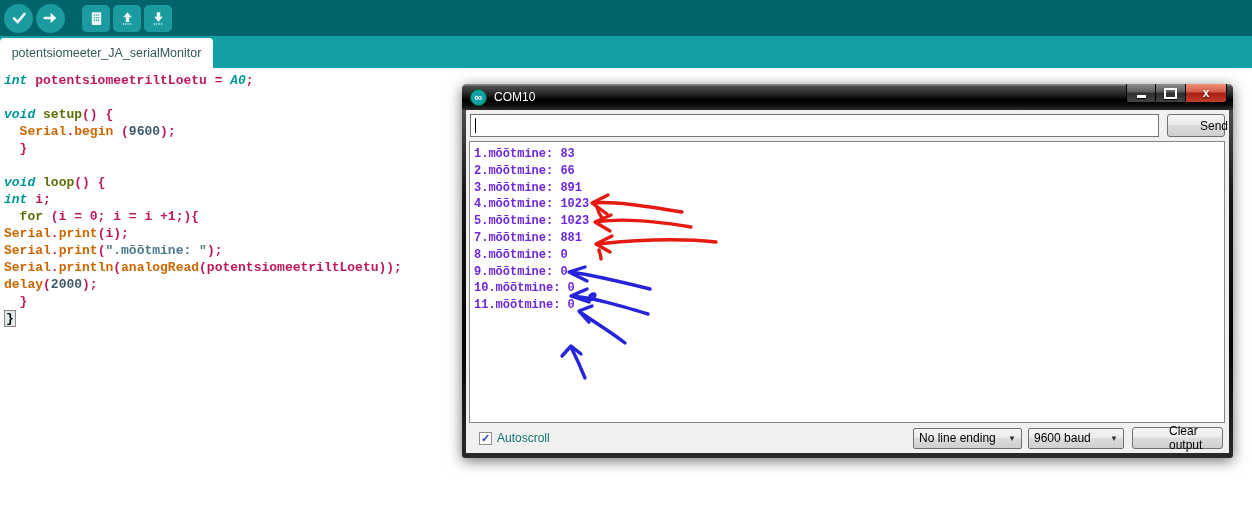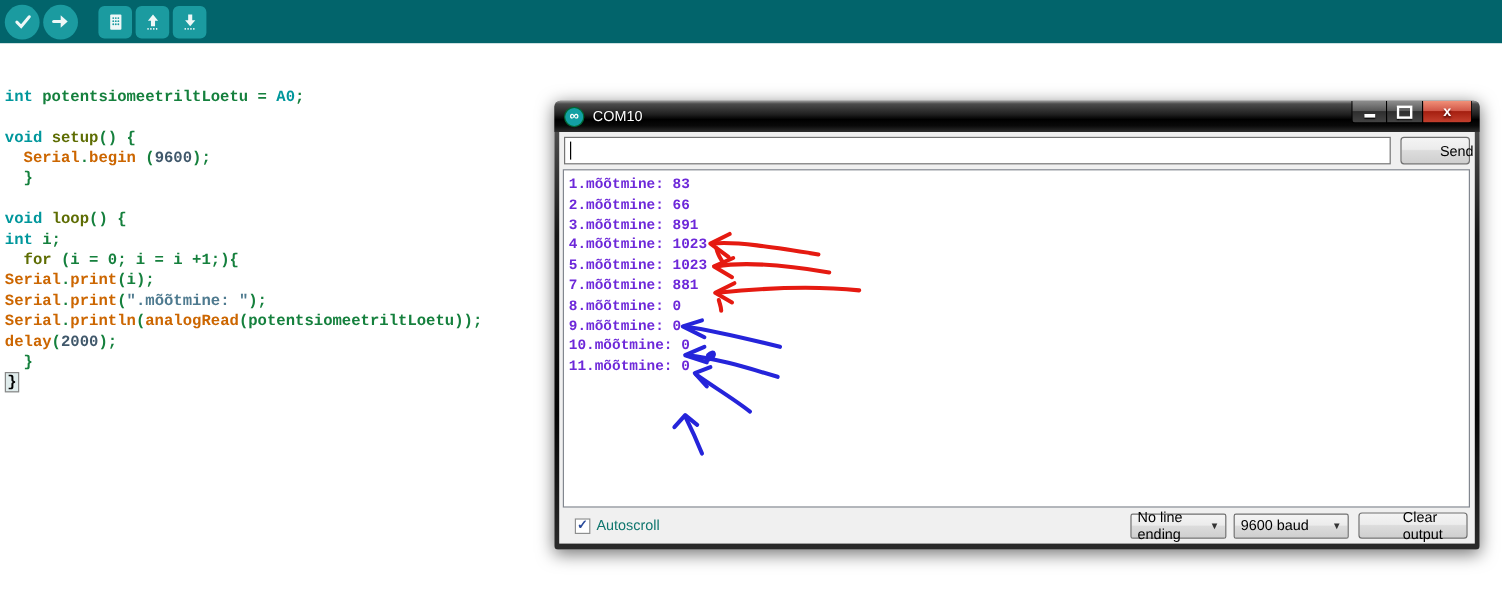--- a/index.html
+++ b/index.html
@@ -18,26 +18,26 @@
 
   .tabstrip{position:absolute;left:0;top:36px;width:1252px;height:32px;background:var(--tabstrip);}
   .tab{position:absolute;left:0;top:2px;width:213px;height:30px;background:#fff;
        border-radius:4px 4px 0 0;display:flex;align-items:center;justify-content:center;}
   .tab span{font-size:12.5px;color:#33585c;}
 
   .editor{position:absolute;left:0;top:68px;width:1252px;height:441px;background:#fff;}
   .code{position:absolute;left:4px;top:4px;font-family:"Liberation Mono",monospace;
         font-size:13px;font-weight:bold;white-space:pre;color:#000;}
   .code .ln{height:17px;line-height:17px;}
-  .tk-t{color:var(--kwType);}
+  .tk-t{color:var(--kwType);font-style:italic;}
   .tk-f{color:var(--kwFunc);}
   .tk-o{color:var(--kwLib);}
   .tk-s{color:var(--str);}
   .tk-n{color:var(--num);}
-  .tk-p{color:#15803d;margin-top:40px;}
+  .tk-p{color:#be185d;margin-top:40px;}
   .tk-hl{color:#000;background:#e0ecec;border:1px solid #888;padding:0 1px;}
 
   
   .sm-window{position:absolute;left:462px;top:84px;width:771px;height:374px;z-index:10;
              background:linear-gradient(#5c5c5c,#161616 30%,#050505 70%,#2a2a2a);
              border-radius:5px 5px 3px 3px;box-sizing:border-box;padding:26px 4px 5px 4px;
              box-shadow:0 3px 14px rgba(0,0,0,.55);}
   .sm-titlebar{position:absolute;left:0;top:0;width:100%;height:26px;border-radius:5px 5px 0 0;
                background:linear-gradient(#9a9a9a 0%,#4c4c4c 10%,#1d1d1d 45%,#000 60%,#090909 80%,#2e2e2e 100%);
                display:flex;align-items:center;box-sizing:border-box;padding-left:8px;}
@@ -69,21 +69,21 @@
   .sm-output{position:absolute;left:3px;right:4px;top:31px;bottom:30px;background:#fff;
              border:1px solid #82878f;box-sizing:border-box;overflow:hidden;}
   .sm-output .sline{font-family:"Liberation Mono",monospace;font-size:12px;font-weight:bold;
              white-space:pre;height:16.8px;line-height:16.8px;color:#6d28d9;}
   .sm-output-inner{padding:4px 0 0 4px;}
   .sm-bottom{position:absolute;left:3px;right:4px;bottom:2px;height:26px;display:flex;align-items:center;}
   .chk{width:13px;height:13px;background:#fff;border:1px solid #8e8f8f;box-sizing:border-box;
        display:flex;align-items:center;justify-content:center;font-size:11px;font-weight:bold;
        color:#2a4b9b;line-height:11px;margin-left:10px;cursor:pointer;}
   .chk-label{font-size:12px;margin-left:5px;color:#0f766e;}
-  .dd{width:80px;height:21px;border:1px solid #707070;box-sizing:border-box;border-radius:2px;
+  .dd{width:109px;height:21px;border:1px solid #707070;box-sizing:border-box;border-radius:2px;
       background:linear-gradient(#f4f4f4,#ececec 45%,#dcdcdc 50%,#cfcfcf);
       display:flex;align-items:center;font-size:12px;padding:0 5px;cursor:pointer;}
   .dd .dd-arrow{margin-left:auto;font-size:8px;color:#333;}
   .dd1{margin-left:auto;}
   .dd2{margin-left:6px;width:96px;}
   .sm-clear{width:91px;height:22px;margin-left:8px;margin-right:2px;}
 
   
   .annot{position:absolute;left:0;top:0;width:1252px;height:509px;z-index:50;pointer-events:none;}
 </style>
@@ -137,20 +137,25 @@
       <div class="tbtn square">
         <span>
           <svg width="17" height="17" viewBox="0 0 20 20">
             <path d="M10 14L5 8h3V2.5h4V8h3z" fill="#eef7f7"></path>
             <path d="M4.5 16.5h11" stroke="#eef7f7" stroke-width="1.6" stroke-dasharray="1.3 1.5"></path>
           </svg>
         </span>
       </div>
     </div>
 
+  <div class="tabstrip">
+    <div class="tab">
+      <span>potentsiomeeter_JA_serialMonitor</span>
+    </div>
+  </div>
 
   <div class="editor">
     <div class="code"><div class="ln"><span class="tk-t">int</span><span class="tk-p"> potentsiomeetriltLoetu = </span><span class="tk-t">A0</span><span class="tk-p">;</span></div><div class="ln"></div><div class="ln"><span class="tk-t">void</span><span class="tk-p"> </span><span class="tk-f">setup</span><span class="tk-p">() {</span></div><div class="ln"><span class="tk-p">  </span><span class="tk-o">Serial</span><span class="tk-p">.</span><span class="tk-o">begin</span><span class="tk-p"> (</span><span class="tk-n">9600</span><span class="tk-p">);</span></div><div class="ln"><span class="tk-p">  }</span></div><div class="ln"></div><div class="ln"><span class="tk-t">void</span><span class="tk-p"> </span><span class="tk-f">loop</span><span class="tk-p">() {</span></div><div class="ln"><span class="tk-t">int</span><span class="tk-p"> i;</span></div><div class="ln"><span class="tk-p">  </span><span class="tk-f">for</span><span class="tk-p"> (i = 0; i = i +1;){</span></div><div class="ln"><span class="tk-o">Serial</span><span class="tk-p">.</span><span class="tk-o">print</span><span class="tk-p">(i);</span></div><div class="ln"><span class="tk-o">Serial</span><span class="tk-p">.</span><span class="tk-o">print</span><span class="tk-p">(</span><span class="tk-s">".mõõtmine: "</span><span class="tk-p">);</span></div><div class="ln"><span class="tk-o">Serial</span><span class="tk-p">.</span><span class="tk-o">println</span><span class="tk-p">(</span><span class="tk-o">analogRead</span><span class="tk-p">(potentsiomeetriltLoetu));</span></div><div class="ln"><span class="tk-o">delay</span><span class="tk-p">(</span><span class="tk-n">2000</span><span class="tk-p">);</span></div><div class="ln"><span class="tk-p">  }</span></div><div class="ln"><span class="tk-hl">}</span></div></div>
   </div>
 
   <div class="sm-window">
     <div class="sm-titlebar">
       <div class="sm-appicon">∞</div>
       <div class="sm-title">COM10</div>
       <div class="caption-group">

